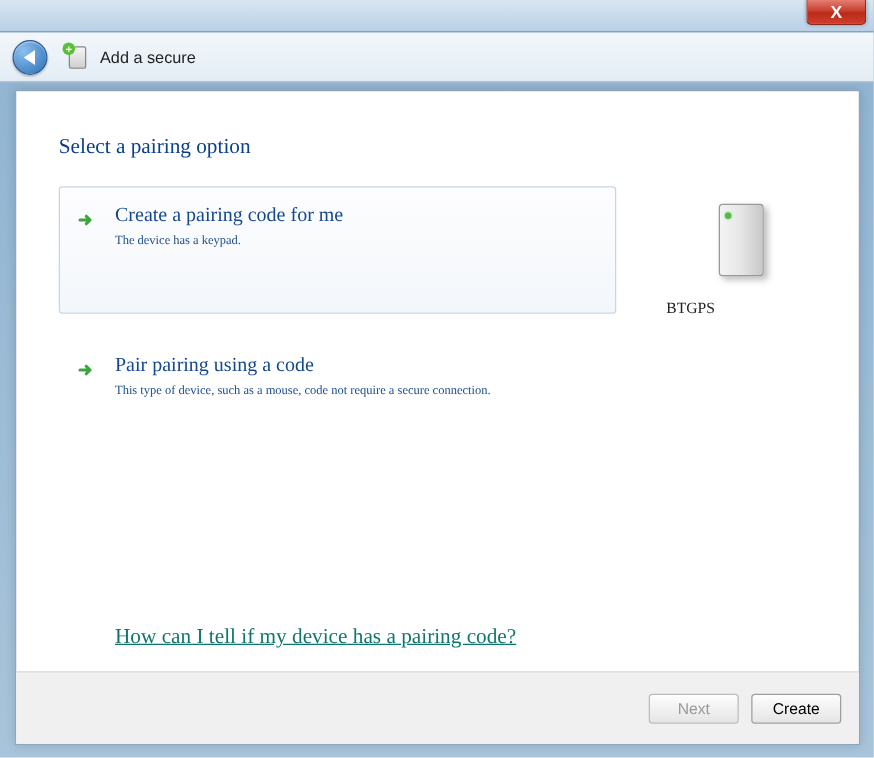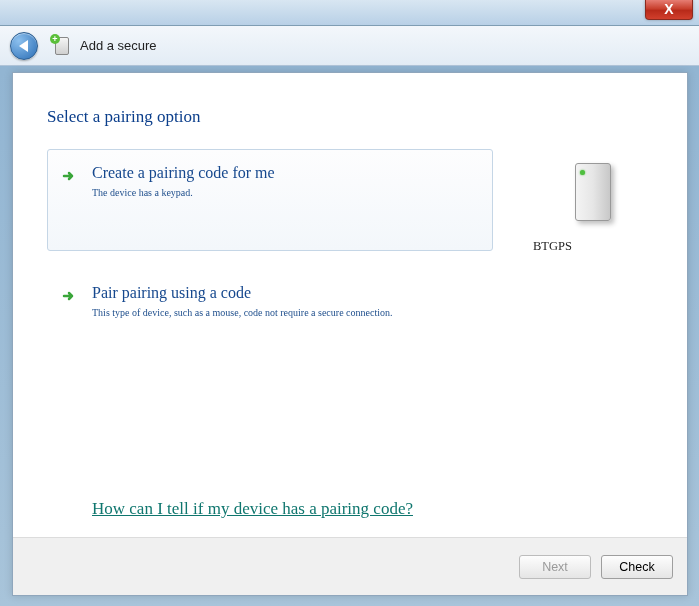--- a/index.html
+++ b/index.html
@@ -307,15 +307,15 @@
         </div>
         <div class="device-label">BTGPS</div>
       </div>
     </div>
 
     <a class="help-link">How can I tell if my device has a pairing code?</a>
   </div>
 
   <div class="button-bar">
     <button class="btn" disabled="">Next</button>
-    <button class="btn">Check</button>
+    <button class="btn">Create</button>
   </div>
 </div>
 
 </body></html>

